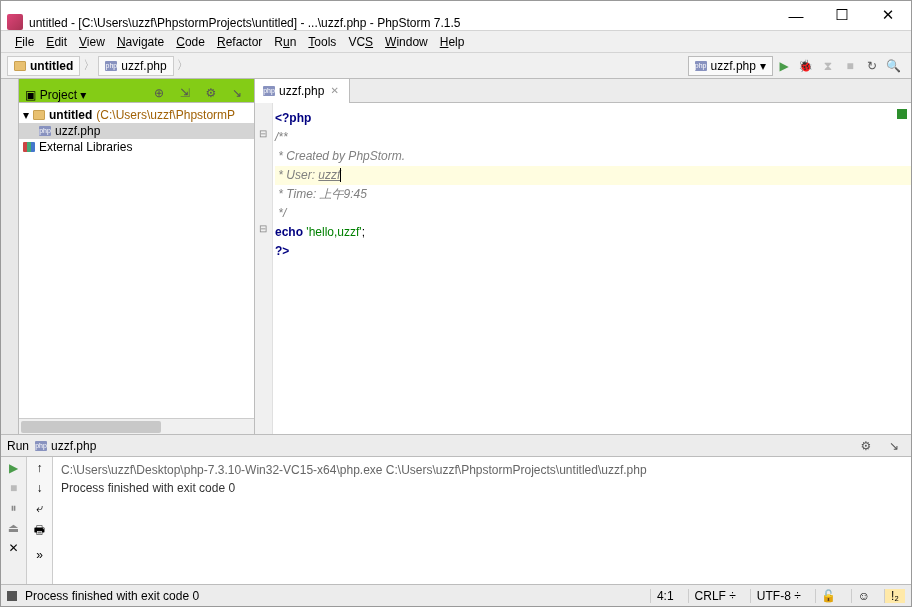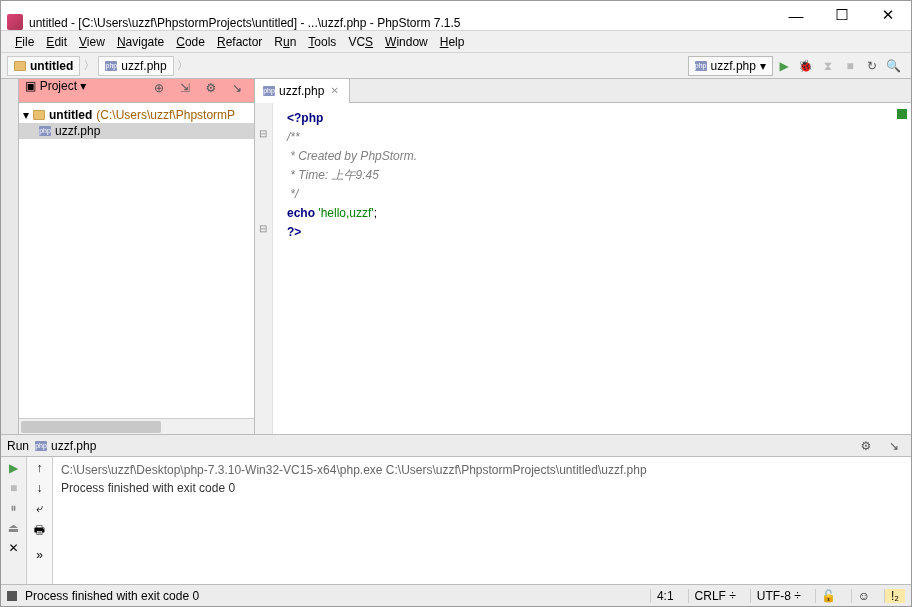--- a/index.html
+++ b/index.html
@@ -17,35 +17,35 @@
 .crumbarrow{color:#999;padding:0 2px}
 .foldericon{width:12px;height:10px;background:#e8c070;border:1px solid #c9a050;border-radius:1px}
 .phpicon{width:12px;height:10px;background:#8892bf;border-radius:1px;font-size:7px;color:#fff;text-align:center;line-height:10px}
 .spacer{flex:1}
 .runconfig{display:flex;align-items:center;gap:4px;padding:1px 6px;border:1px solid #bbb;background:#fafafa;height:20px}
 .tbicon{width:18px;height:18px;display:flex;align-items:center;justify-content:center;margin:0 2px;color:#555}
 .playicon{color:#4a9c4a}
 .main{flex:1;display:flex;min-height:0}
 .sidebar{width:18px;background:#e8e8e8;border-right:1px solid #bcbcbc}
 .project{width:236px;background:#fff;display:flex;flex-direction:column;border-right:1px solid #bcbcbc}
-.projheader{height:24px;background:#fca5a5;display:flex;align-items:flex-start;padding:0 6px;border-bottom:1px solid #bcbcbc;gap:4px}
+.projheader{height:24px;background:#84cc16;display:flex;align-items:flex-end;padding:0 6px;border-bottom:1px solid #bcbcbc;gap:4px}
 .projtree{flex:1;padding:4px 0;overflow:hidden}
 .treeitem{display:flex;align-items:center;padding:1px 4px;gap:4px;white-space:nowrap}
 .treeitem.l1{padding-left:20px}
 .treeitem.sel{background:#d4d4d4}
 .treepath{color:#a16207}
 .scrollh{height:16px;background:#f0f0f0;border-top:1px solid #ccc;position:relative}
 .scrollh::after{content:"";position:absolute;left:2px;top:2px;width:140px;height:12px;background:#c8c8c8;border-radius:2px}
 .editor{flex:1;display:flex;flex-direction:column;background:#fff}
 .tabs{height:24px;background:#ececec;display:flex;align-items:center;border-bottom:1px solid #bcbcbc}
 .tab{display:flex;align-items:center;gap:4px;padding:3px 8px;background:#fff;border-right:1px solid #bcbcbc;height:24px}
 .closex{color:#999;font-size:10px;padding:0 2px}
 .code{flex:1;position:relative;font-family:"Courier New",monospace;font-size:13px;background:#fff}
 .gutter{position:absolute;left:0;top:0;bottom:0;width:18px;background:#f0f0f0;border-right:1px solid #e0e0e0}
-.codelines{padding:6px 0 6px 32px;line-height:19px}
+.codelines{padding:6px 0 6px 20px;line-height:19px}
 .codeline{white-space:pre}
 .codeline.hl{background:#fffde0}
 .k{color:#000080;font-weight:bold}
 .c{color:#808080;font-style:italic}
 .s{color:#008000;font-weight:normal}
 .statusind{position:absolute;right:4px;top:6px;width:10px;height:10px;background:#2d8f2d}
 .foldm{position:absolute;left:4px;font-size:10px;color:#888}
 .console{height:150px;display:flex;flex-direction:column;border-top:1px solid #bcbcbc}
 .conheader{height:22px;background:#ececec;display:flex;align-items:center;padding:0 6px;border-bottom:1px solid #bcbcbc;gap:6px}
 .conbody{flex:1;display:flex;background:#fff}
@@ -121,20 +121,24 @@
       <div class="treeitem">
           <span>▾</span>
           <span class="foldericon"></span>
           <b>untitled</b> 
           <span class="treepath">(C:\Users\uzzf\PhpstormP</span>
         </div>
       <div class="treeitem l1 sel">
           <span class="phpicon">php</span>
           <span>uzzf.php</span>
         </div>
+      <div class="treeitem">
+          <span class="libicon"></span>
+          <span>External Libraries</span>
+        </div>
     </div>
     <div class="scrollh"></div>
   </div>
 
   <div class="editor">
     <div class="tabs">
       <div class="tab">
           <span class="phpicon">php</span>
           <span>uzzf.php</span>
           <span class="closex">✕</span>
@@ -142,20 +146,21 @@
     </div>
     <div class="code">
       <div class="gutter"></div>
       <span class="foldm" style="top:25px">⊟</span>
       <span class="foldm" style="top:120px">⊟</span>
       <div class="statusind"></div>
       <div class="codelines">
         <div class="codeline"><span class="k">&lt;?php</span></div>
         <div class="codeline"><span class="c">/**</span></div>
         <div class="codeline"><span class="c"> * Created by PhpStorm.</span></div>
+        <div class="codeline hl"><span class="c"> * User: </span><span class="c" style="text-decoration:underline">uzzf</span><span style="border-left:1px solid #000;height:14px"></span></div>
         <div class="codeline"><span class="c"> * Time: 上午9:45</span></div>
         <div class="codeline"><span class="c"> */</span></div>
         <div class="codeline"><span class="k">echo </span><span class="s">'hello,uzzf'</span><span>;</span></div>
         <div class="codeline"><span class="k">?&gt;</span></div>
       </div>
     </div>
   </div>
 </div>
 
 <div class="console">

